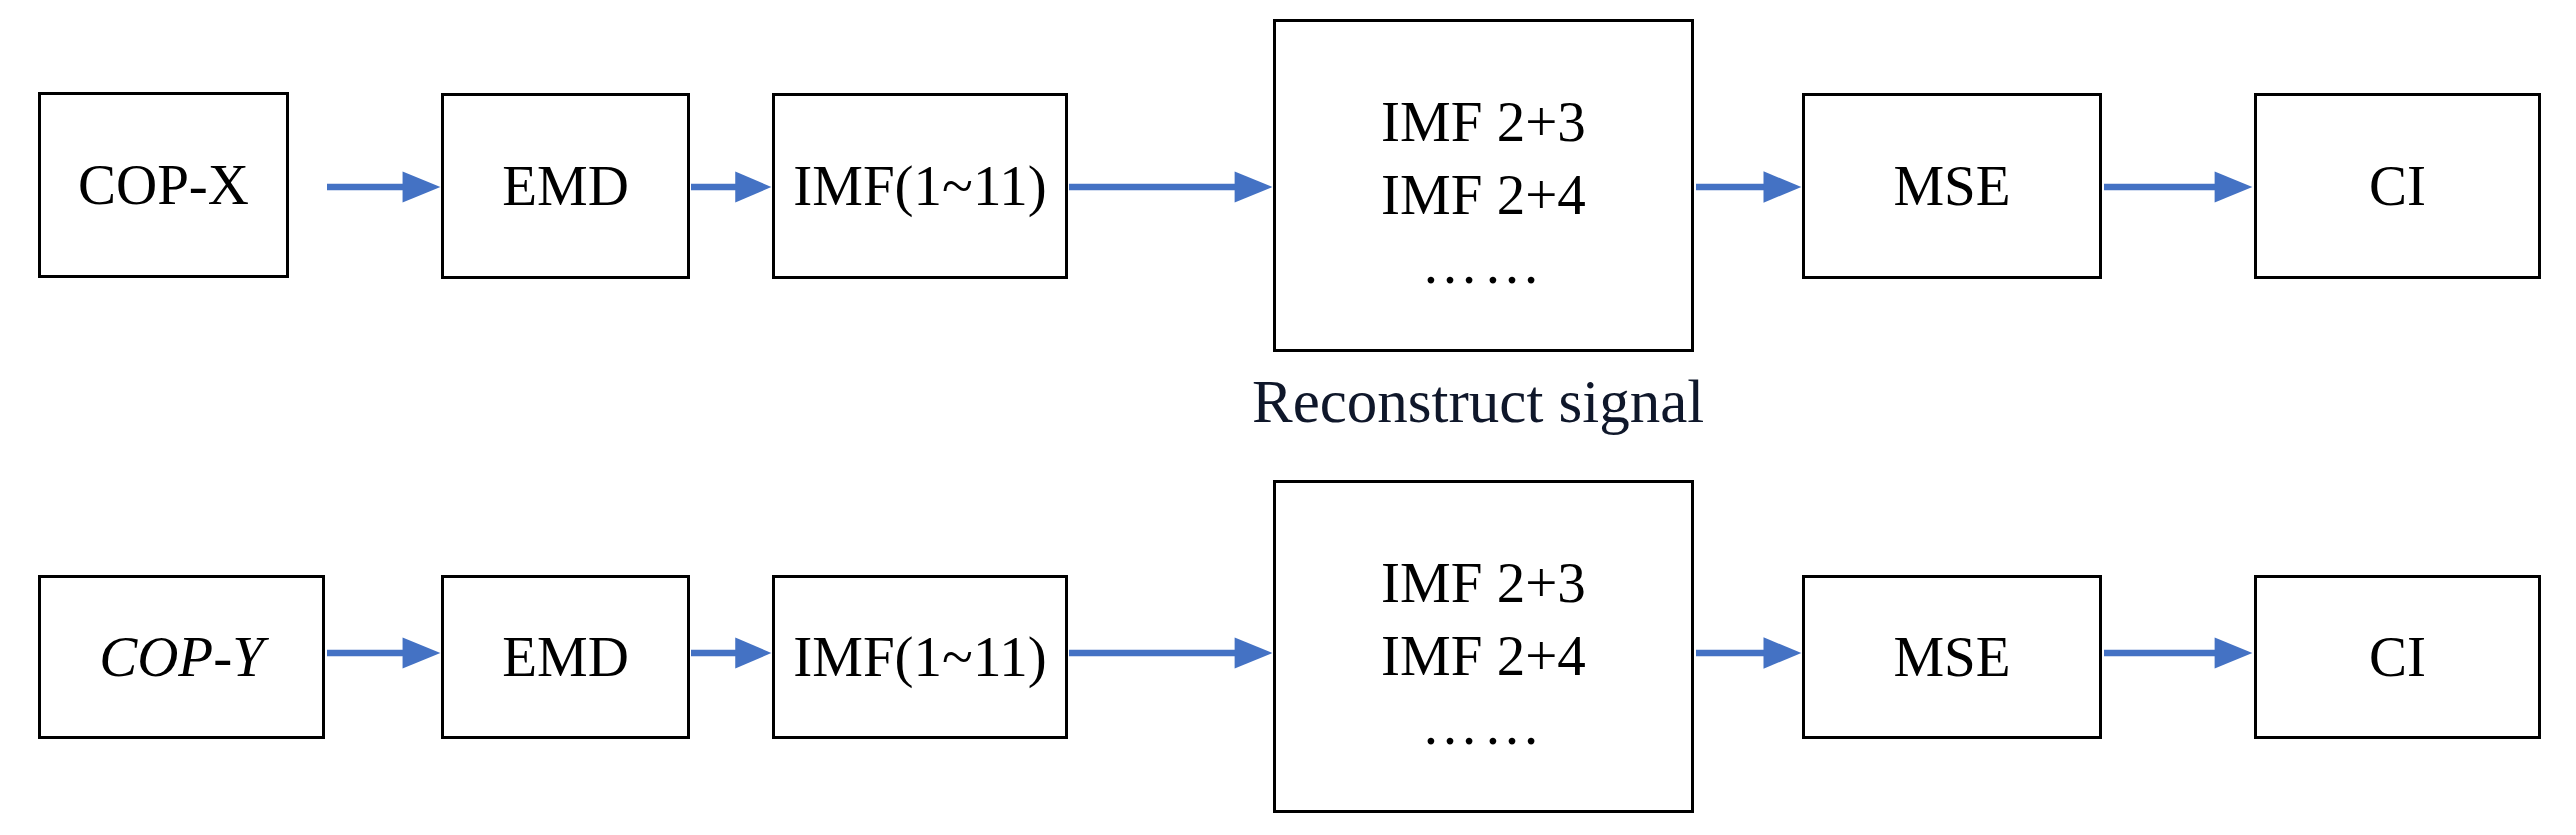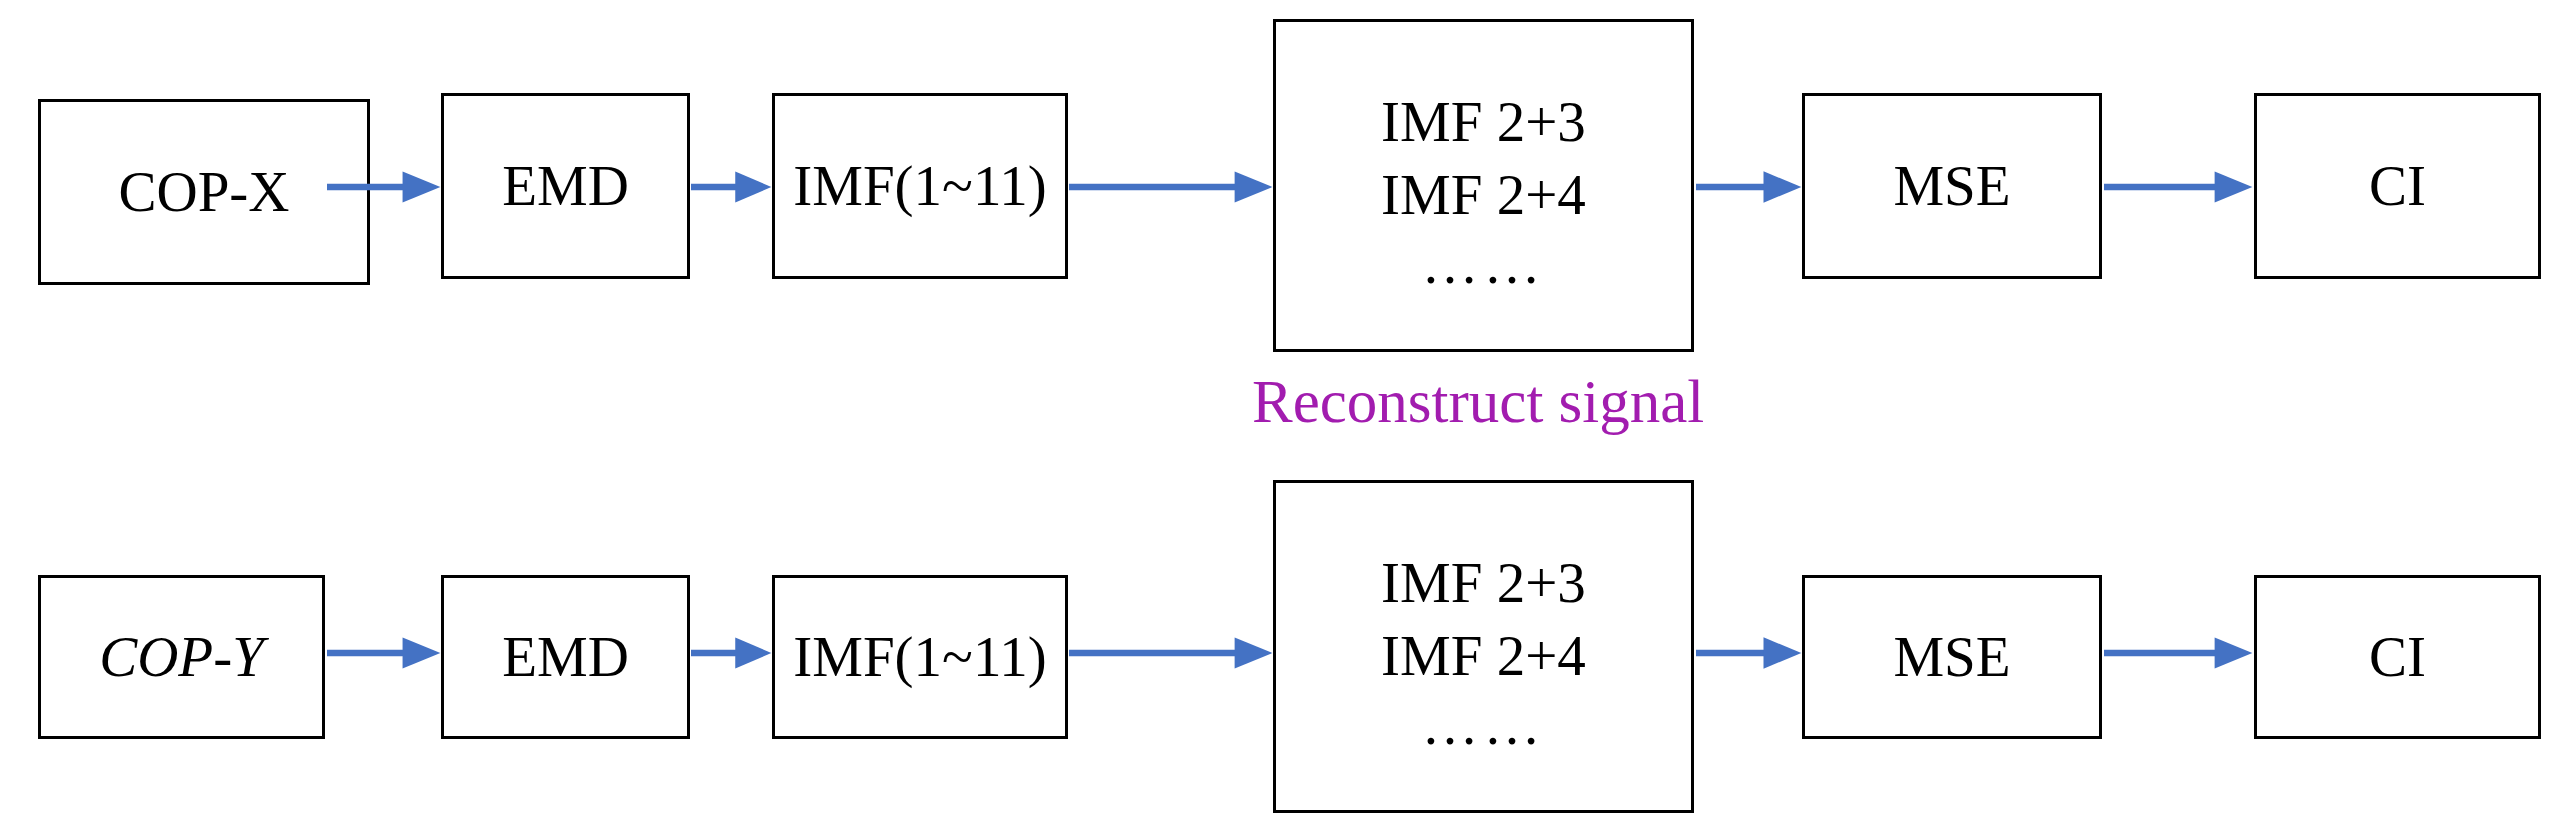--- a/index.html
+++ b/index.html
@@ -60,29 +60,29 @@
     display: block;
   }
   .arrow svg { display: block; overflow: visible; }
 
   
   .free-text {
     position: absolute;
     white-space: nowrap;
     font-size: 61px;
     line-height: 1;
-    color: #a21caf;
+    color: #0f172a;
   }
 </style>
 </head>
 <body>
 
 <div id="canvas">
 
-  <div class="node size-sm" style="left:38px; top:99px; width:332px; height:186px;">
+  <div class="node size-sm" style="left:38px; top:92px; width:251px; height:186px;">
     <span class="node-label">COP-X</span>
   </div>
 
   <span class="arrow" style="left:327px; top:168px;">
     <svg width="115" height="38" viewBox="0 0 140 46" aria-hidden="true">
       <line x1="0" y1="23" x2="96" y2="23" stroke="#4472C4" stroke-width="8"></line>
       <polygon points="92,4 138,23 92,42" fill="#4472C4"></polygon>
     </svg>
   </span>
 

